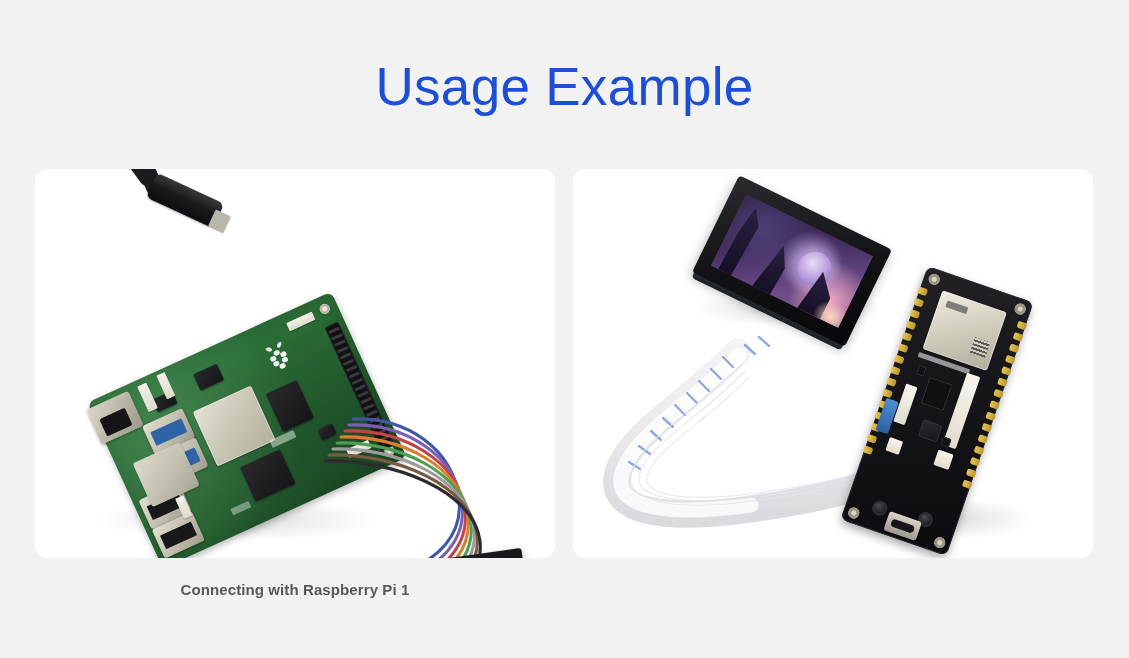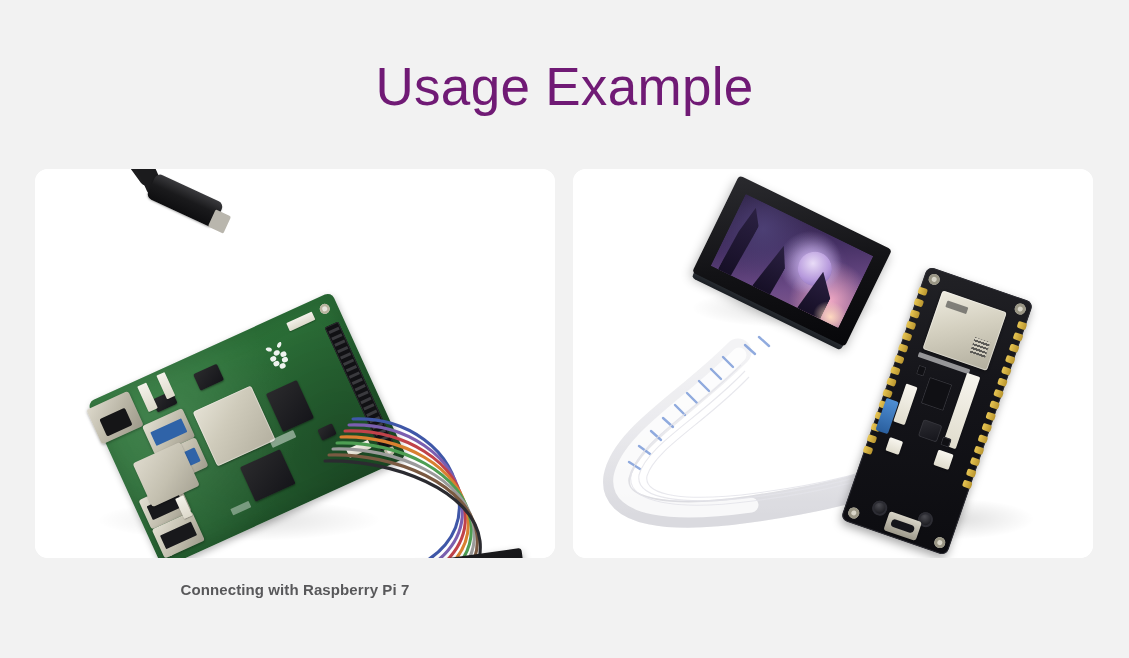--- a/index.html
+++ b/index.html
@@ -22,21 +22,21 @@
   
   .page-title {
     position: absolute;
     top: 57px;
     left: 0;
     width: 1129px;
     text-align: center;
     font-size: 53px;
     font-weight: 400;
     letter-spacing: 0.3px;
-    color: #701a75;
+    color: #1d4ed8;
     line-height: 1.15;
   }
 
   
   .cards {
     position: absolute;
     top: 169px;
     left: 35px;
     width: 1059px;
     display: flex;
@@ -606,21 +606,21 @@
             </g>
           </svg>
 
           <div class="lcd1">
             <div class="lcd1-frame"></div>
 
           </div>
 
         </div>
       </div>
-      <div class="caption">Connecting with Raspberry Pi 7</div>
+      <div class="caption">Connecting with Raspberry Pi 1</div>
     </div>
 
     <div class="card-wrap">
       <div class="card">
         <div class="photo">
 
           <div class="soft-shadow" style="left:120px; top:120px; width:190px; height:38px;"></div>
           <div class="soft-shadow" style="left:300px; top:330px; width:160px; height:40px;"></div>
 
           <div class="lcd2">

